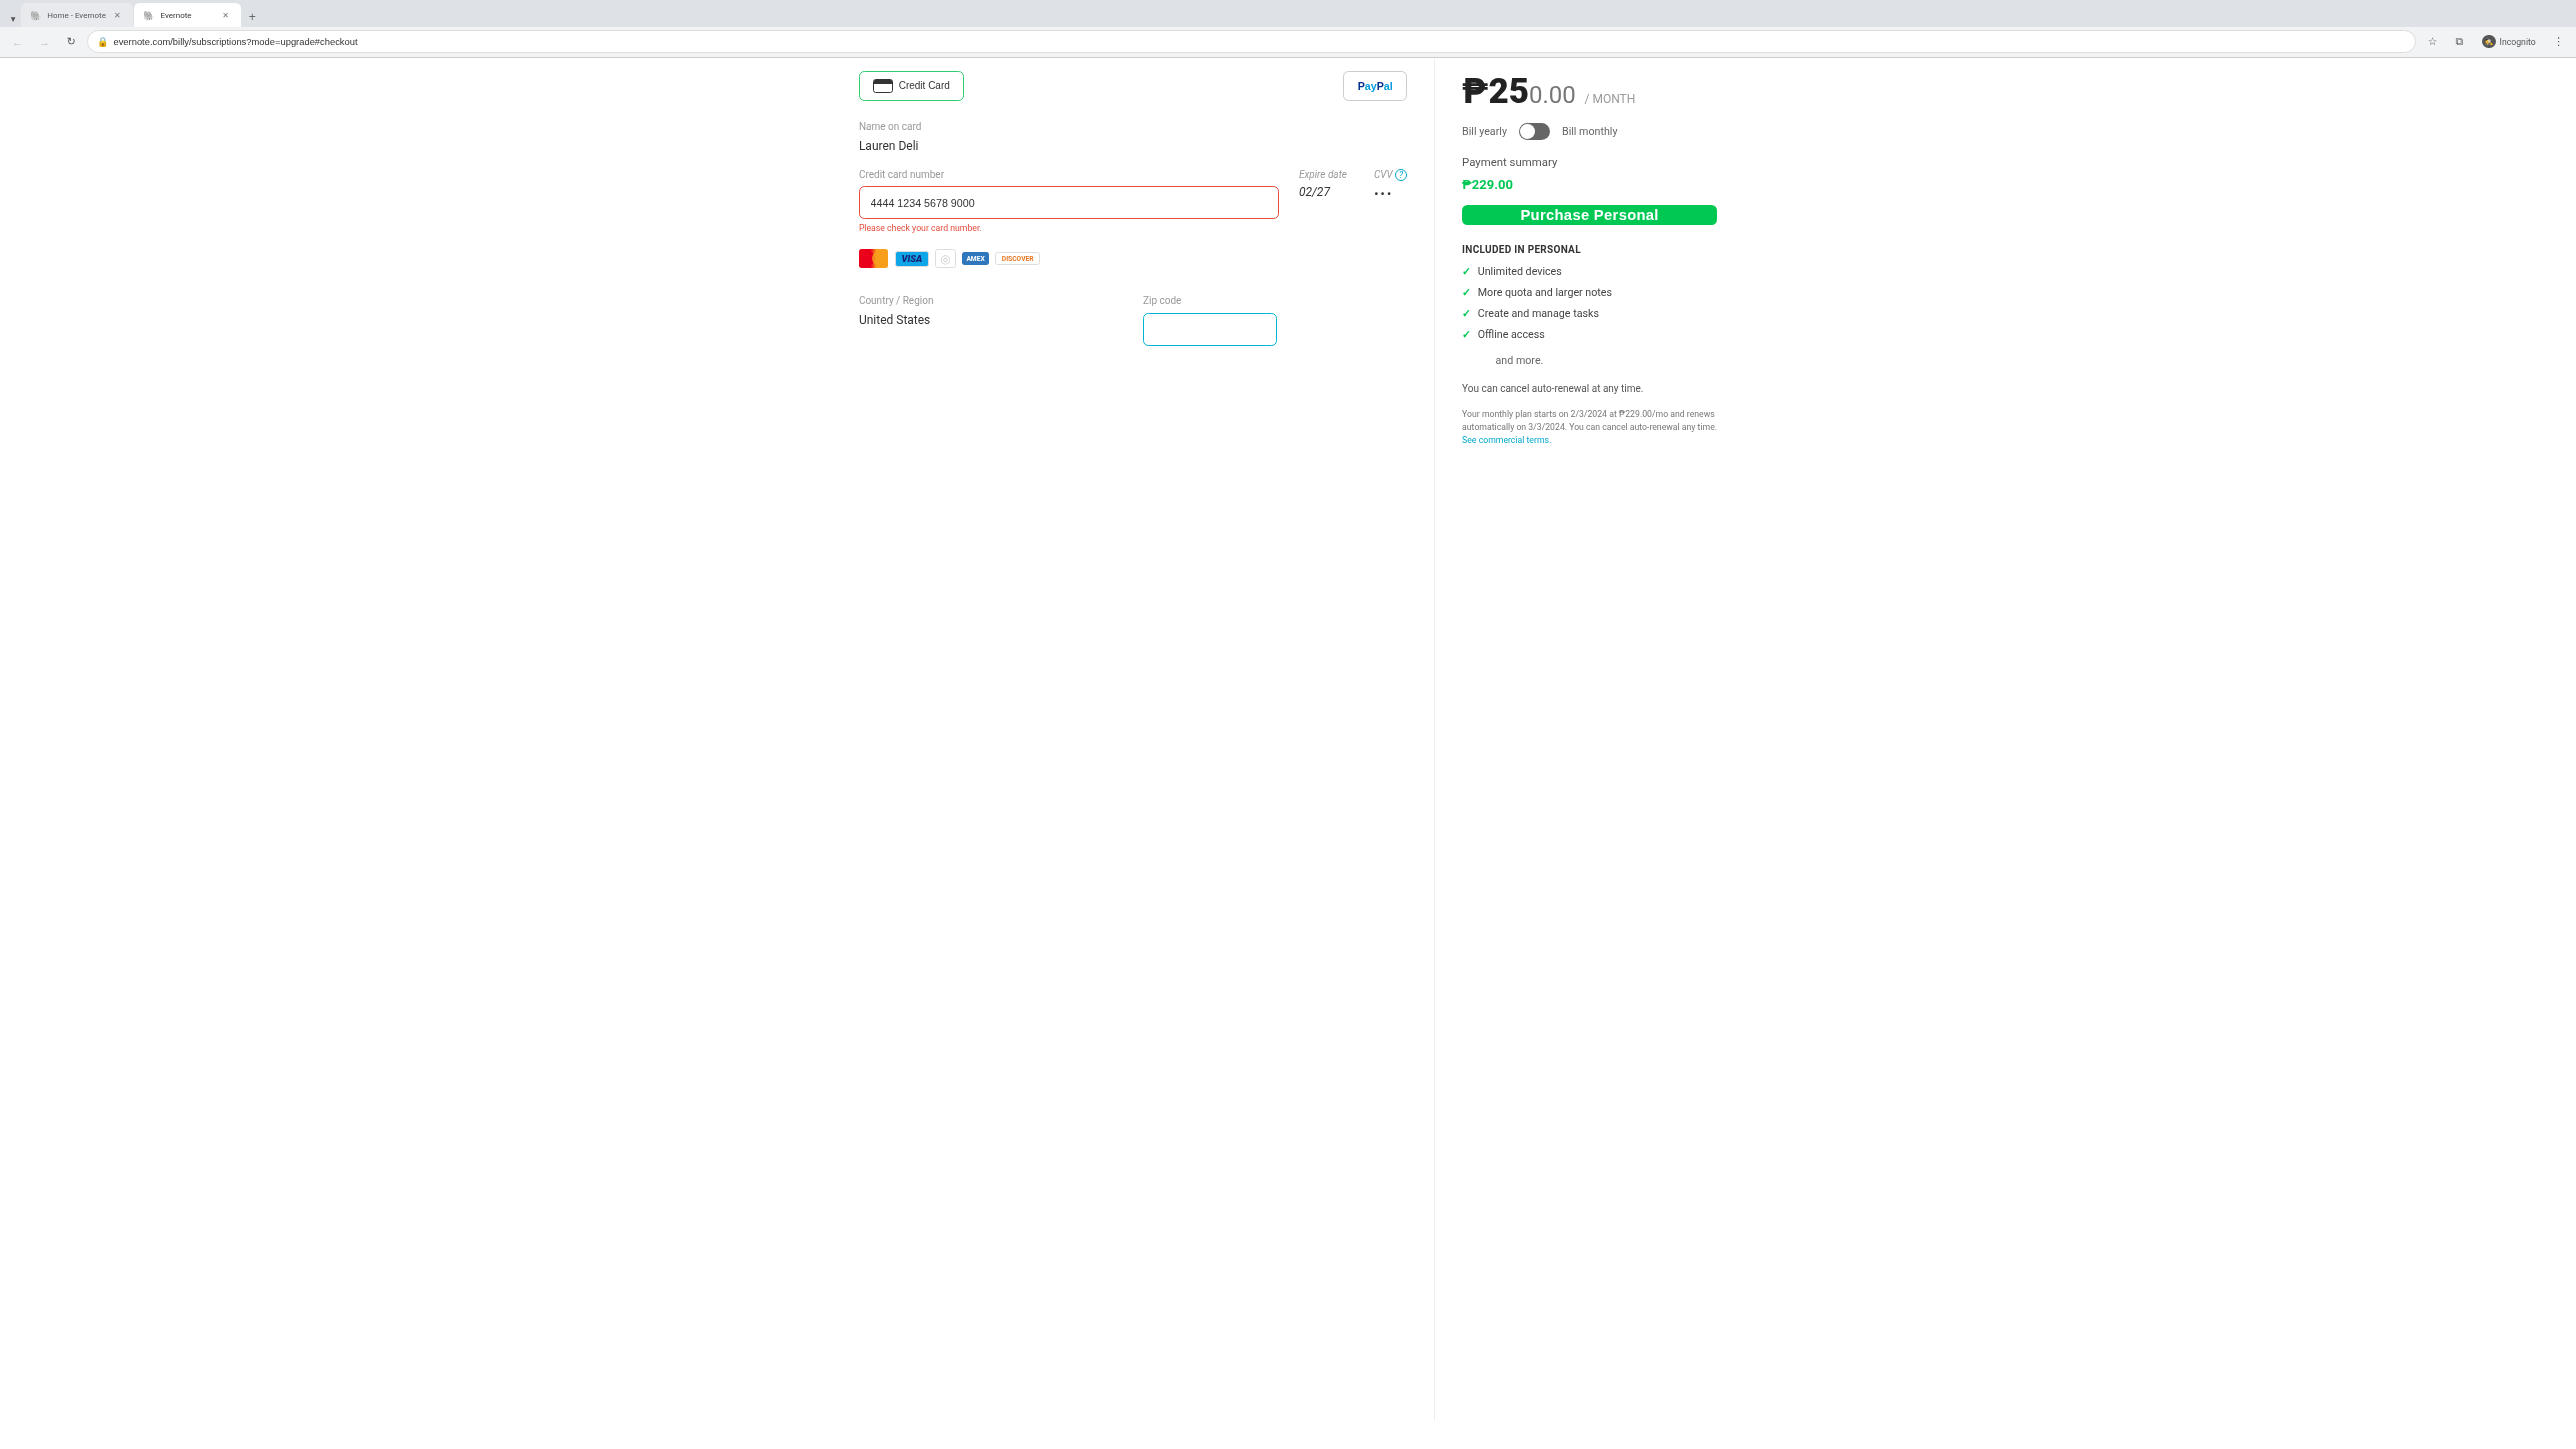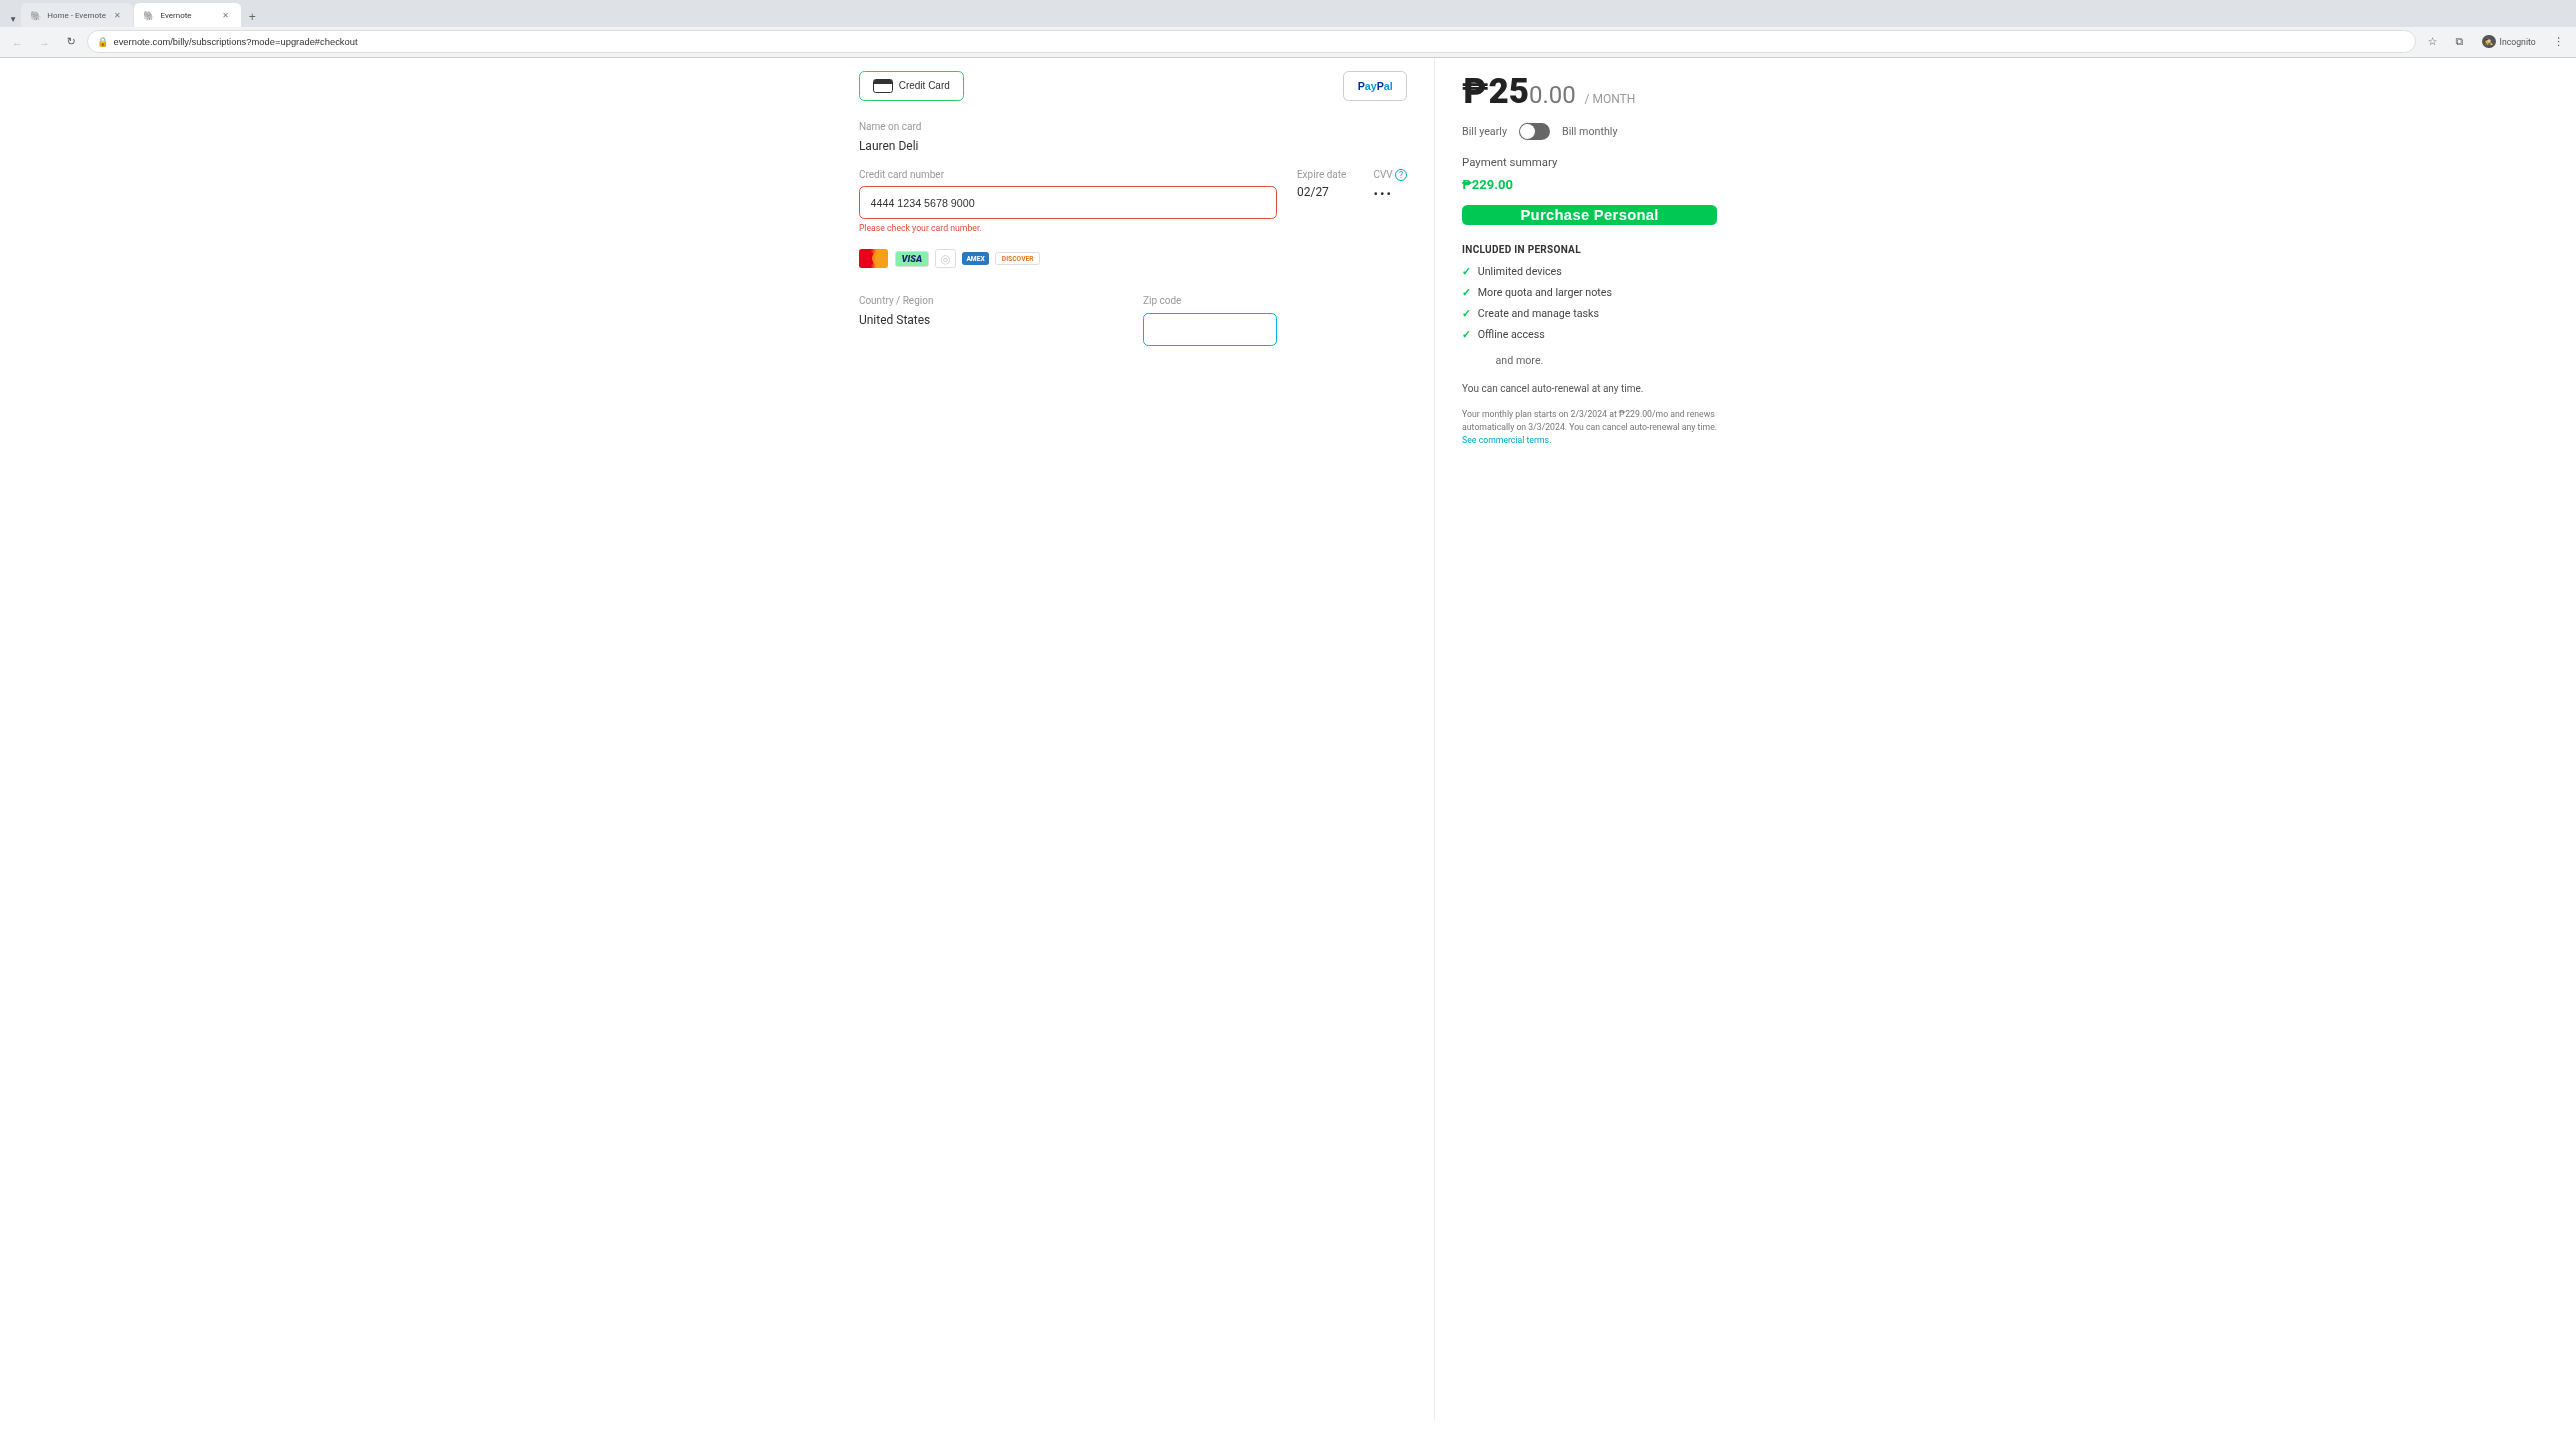--- a/index.html
+++ b/index.html
@@ -229,21 +229,21 @@
       border-radius: 2.7px;
       display: flex;
       align-items: center;
       justify-content: center;
       position: relative;
       overflow: hidden;
     }
     .mc-left { width: 14.8px; height: 14.8px; border-radius: 50%; background: #eb001b; position: absolute; left: 1.3px; }
     .mc-right { width: 14.8px; height: 14.8px; border-radius: 50%; background: #f79e1b; position: absolute; right: 1.3px; opacity: 0.85; }
     .card-visa {
-      background: #86efac;
+      background: #0ea5e9;
       border: 0.7px solid #ddd;
       color: #1a1f71;
       font-weight: 900;
       font-style: italic;
       font-size: 9.4px;
       padding: 1.3px 5.4px;
       border-radius: 2.7px;
     }
     .card-diners {
       border: 0.7px solid #ddd;
@@ -413,20 +413,21 @@
     }
     .cvv-dots {
       font-size: 13.4px;
       letter-spacing: 2px;
       color: #333;
     }
     .field-row-inline {
       display: flex;
       gap: 27px;
       align-items: flex-start;
+      font-style: italic;
     }
     .field-inline-group {
       display: flex;
       flex-direction: column;
     }
     .field-inline-label {
       font-size: 10px;
       color: #999;
       margin-bottom: 5.4px;
     }

